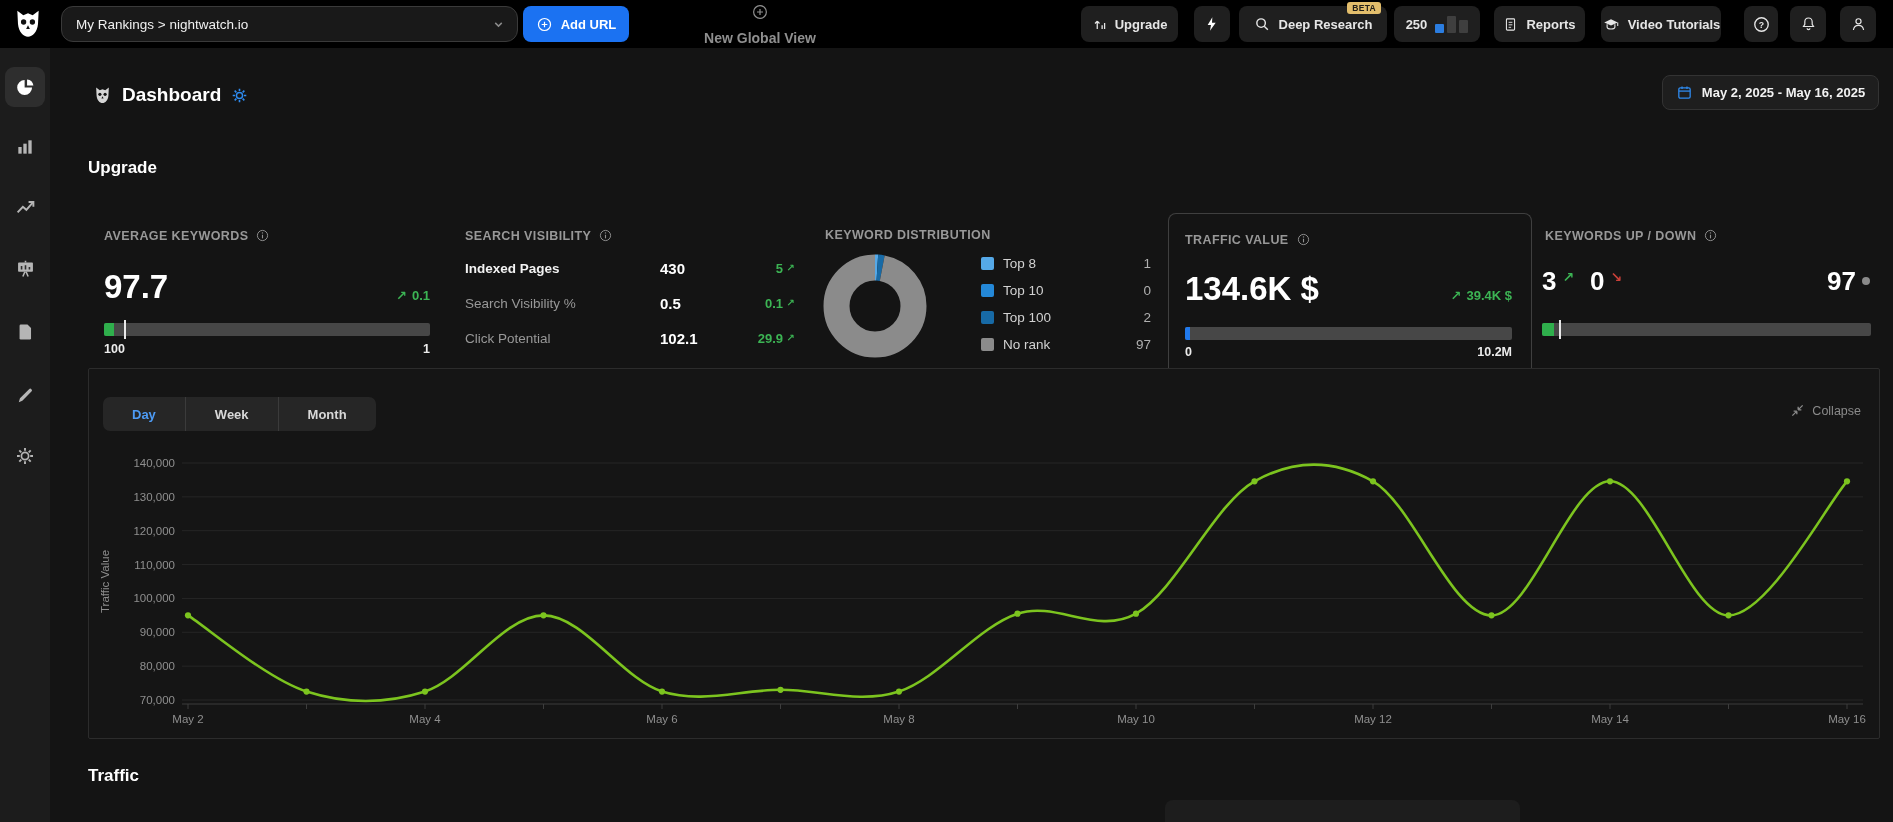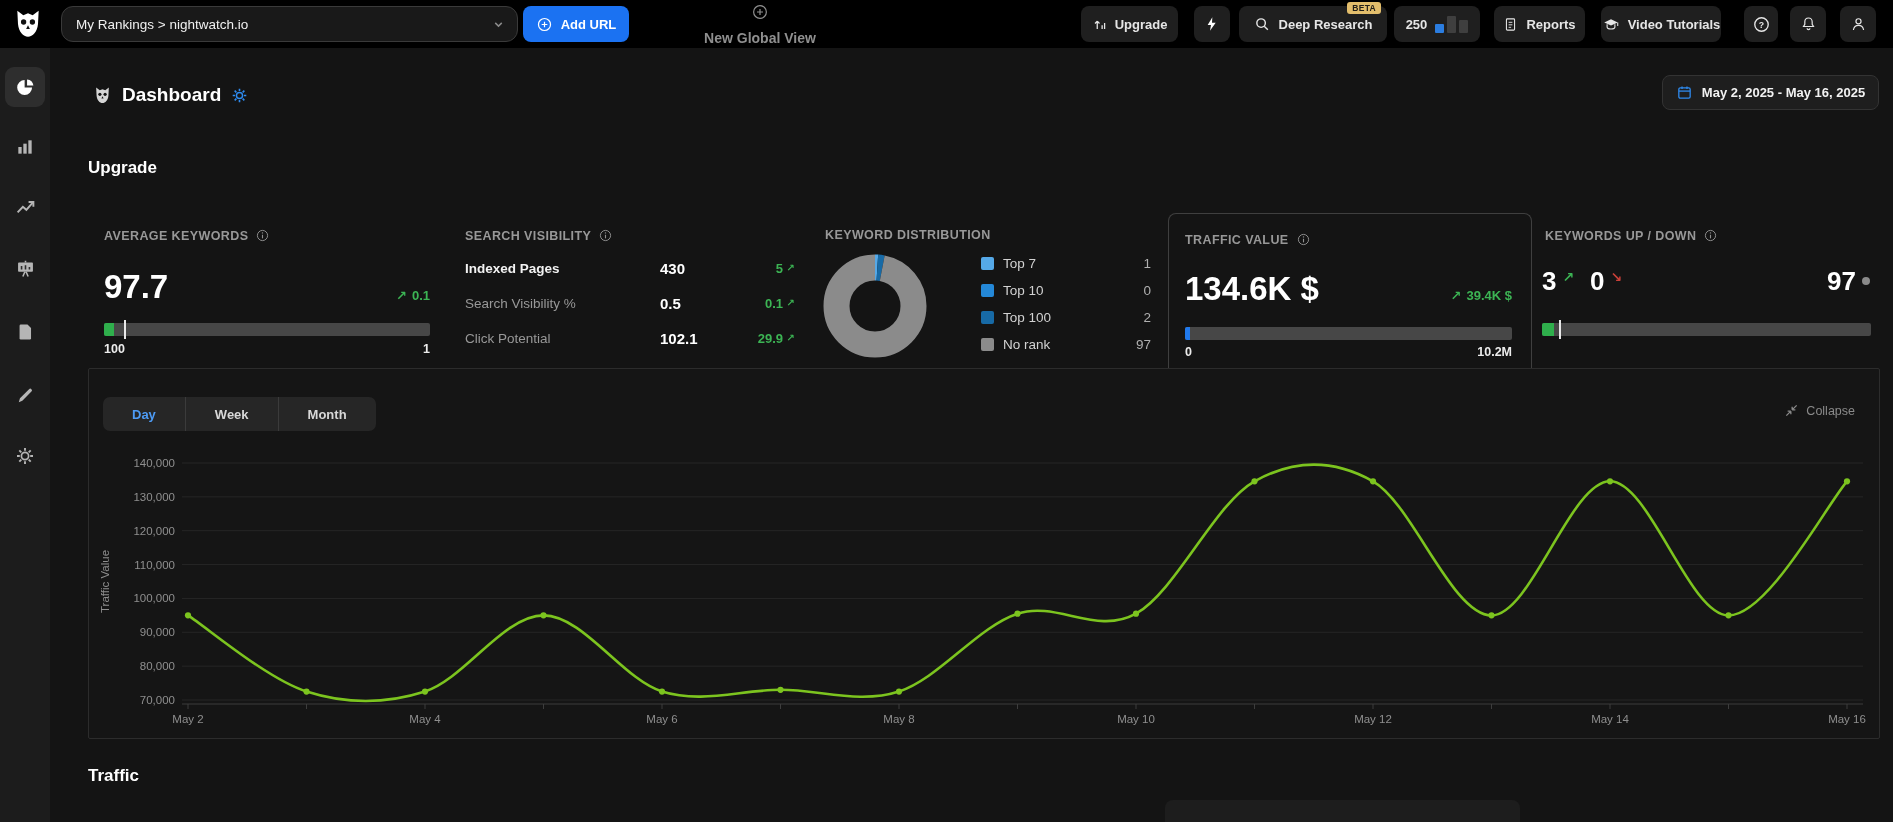--- a/index.html
+++ b/index.html
@@ -67,21 +67,21 @@
 
   
   #panel { position:absolute; left:88px; top:368px; width:1792px; height:371px;
     border:1px solid #2c2c2c; border-radius:2px; background:#151515; }
   #tabs { position:absolute; left:14px; top:28px; display:flex; background:#262626; border-radius:7px;
     overflow:hidden; }
   .tab { height:34px; display:flex; align-items:center; justify-content:center; font-size:13px;
     color:#d8d8d8; font-weight:600; cursor:pointer; border-right:1px solid #3b3b3b; padding:0 29px; }
   .tab:last-child { border-right:none; }
   .tab.active { color:#4d9bf5; }
-  #collapse { position:absolute; right:24px; top:34px; display:flex; align-items:center; gap:7px;
+  #collapse { position:absolute; right:18px; top:34px; display:flex; align-items:center; gap:7px;
     color:#8a8a8a; font-size:12.5px; cursor:pointer; }
   #trend-svg { position:absolute; left:0; top:0; }
 
   #skeleton { position:absolute; left:1165px; top:800px; width:355px; height:22px;
     background:#1d1d1d; border-radius:8px 8px 0 0; }
   .info-ic { display:inline-flex; }
 </style>
 </head>
 <body>
 
@@ -345,21 +345,21 @@
   <div class="card-title" style="left:825px; top:228px;">
     <span>KEYWORD DISTRIBUTION</span>
   </div>
   <svg id="donut" width="104" height="104" style="position:absolute; left:823px; top:254px;">
       <circle cx="52" cy="52" r="38.5" fill="none" stroke="#55a9e8" stroke-width="26" stroke-dasharray="2.419026343264141 241.90263432641407" stroke-dashoffset="0" transform="rotate(-90 52 52)"></circle>
       <circle cx="52" cy="52" r="38.5" fill="none" stroke="#176aa6" stroke-width="26" stroke-dasharray="4.838052686528282 241.90263432641407" stroke-dashoffset="-2.419026343264141" transform="rotate(-90 52 52)"></circle>
       <circle cx="52" cy="52" r="38.5" fill="none" stroke="#8b8b8b" stroke-width="26" stroke-dasharray="234.64555529662164 241.90263432641407" stroke-dashoffset="-7.257079029792422" transform="rotate(-90 52 52)"></circle>
     </svg>
   <div class="leg-row" style="left:981px; top:256px;">
     <span class="leg-sq" style="background: rgb(85, 169, 232);"></span>
-    <span class="leg-label">Top 7</span>
+    <span class="leg-label">Top 8</span>
     <span class="leg-val">1</span>
   </div>
   <div class="leg-row" style="left:981px; top:283px;">
     <span class="leg-sq" style="background: rgb(36, 136, 216);"></span>
     <span class="leg-label">Top 10</span>
     <span class="leg-val">0</span>
   </div>
   <div class="leg-row" style="left:981px; top:310px;">
     <span class="leg-sq" style="background: rgb(23, 106, 166);"></span>
     <span class="leg-label">Top 100</span>

